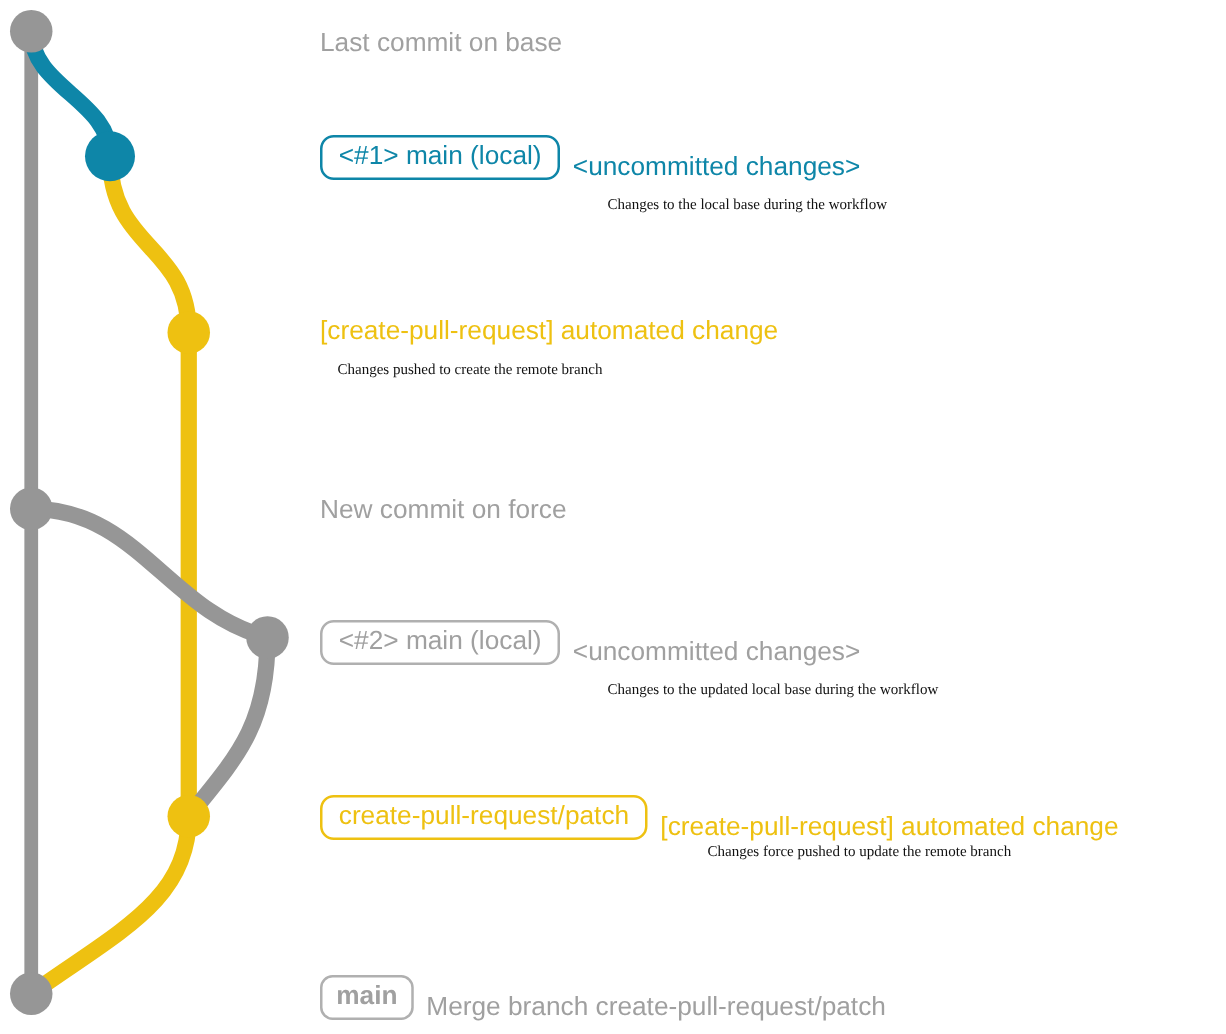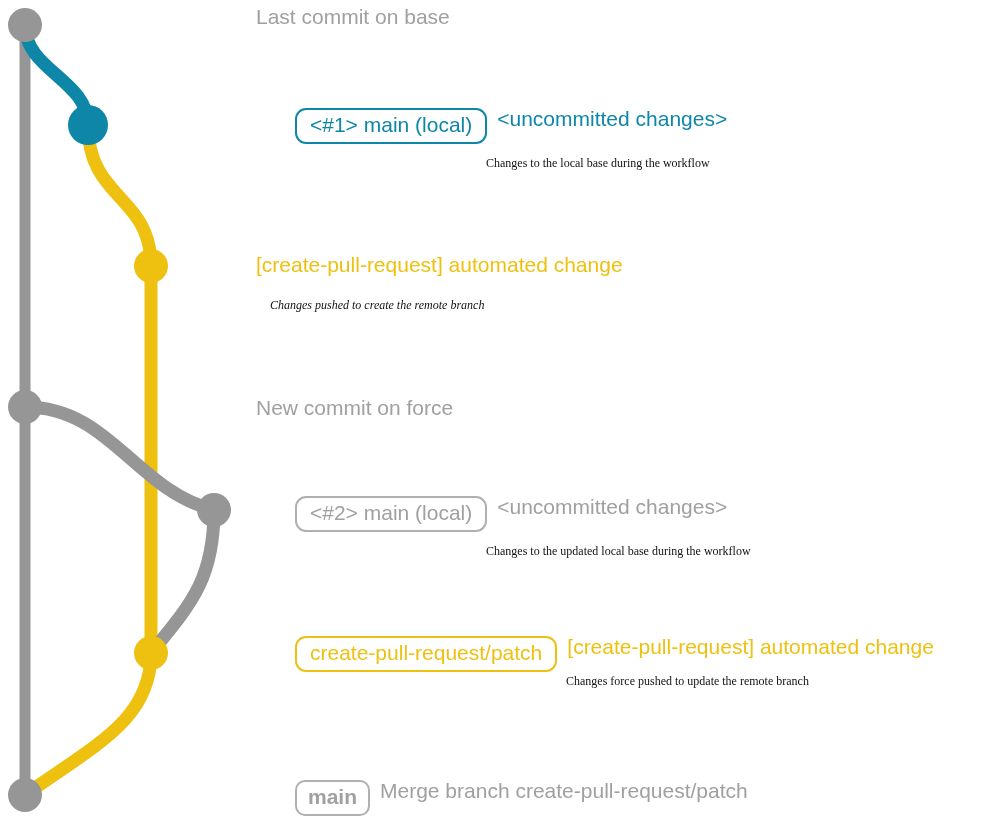--- a/index.html
+++ b/index.html
@@ -37,21 +37,21 @@
     background:#ffffff;
     vertical-align:middle;
     box-sizing:border-box;
   }
   .badge.blue{border-color:#0e86a8;color:#0e86a8;}
   .badge.gray{border-color:#b0b0b0;color:#a0a0a0;}
   .badge.yellow{border-color:#eec111;color:#eec111;}
 
   .badge.small{padding:4px 11px 6px 11px;border-radius:10px;font-weight:bold;}
 
-  .inline-row{display:flex;align-items:flex-start;gap:10px;white-space:nowrap;margin-left:39px;}
+  .inline-row{display:flex;align-items:flex-end;gap:10px;white-space:nowrap;}
 
   .subject{
     font-size:21px;
     font-family:"Liberation Sans", sans-serif;
     white-space:nowrap;
     line-height:1;
   }
 
   .desc{
     font-family:"Liberation Serif", serif;
@@ -84,35 +84,35 @@
 
     <circle cx="25" cy="25" r="17" fill="#969696"></circle>
     <circle cx="88" cy="125" r="20" fill="#0e86a8"></circle>
     <circle cx="151" cy="266" r="17" fill="#eec111"></circle>
     <circle cx="25" cy="407" r="17" fill="#969696"></circle>
     <circle cx="214" cy="510" r="17" fill="#969696"></circle>
     <circle cx="151" cy="653" r="17" fill="#eec111"></circle>
     <circle cx="25" cy="795" r="17" fill="#969696"></circle>
   </svg>
 
-  <div class="row" style="left:256px;top:6px;">
+  <div class="row" style="left:256px;top:24px;">
     <div class="plain-label gray-text subject">Last commit on base</div>
   </div>
 
   <div class="row" style="left:256px;top:108px;">
     <div class="inline-row">
       <span class="badge blue">&lt;#1&gt; main (local)</span>
       <span class="subject blue-text">&lt;uncommitted changes&gt;</span>
     </div>
     <div class="desc" style="margin-top:13px;margin-left:230px;">Changes to the local base during the workflow</div>
   </div>
 
   <div class="row" style="left:256px;top:254px;">
     <div class="subject yellow-text">[create-pull-request] automated change</div>
-    <div class="desc" style="margin-top:24px;margin-left:14px;font-style:italic;">Changes pushed to create the remote branch</div>
+    <div class="desc" style="margin-top:14px;margin-left:14px;">Changes pushed to create the remote branch</div>
   </div>
 
   <div class="row" style="left:256px;top:397px;">
     <div class="plain-label gray-text subject">New commit on force</div>
   </div>
 
   <div class="row" style="left:256px;top:496px;">
     <div class="inline-row">
       <span class="badge gray">&lt;#2&gt; main (local)</span>
       <span class="subject gray-text">&lt;uncommitted changes&gt;</span>

